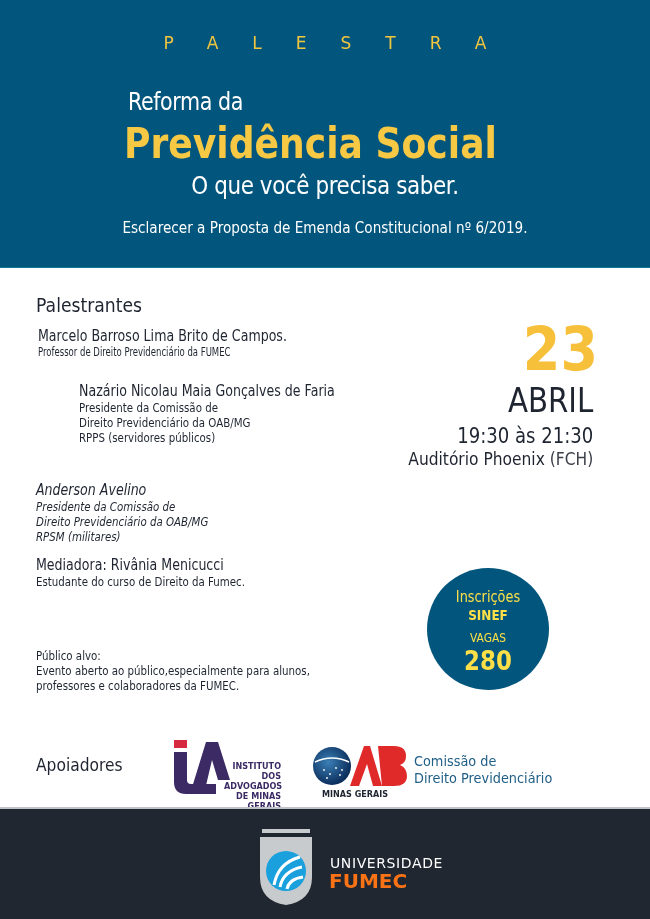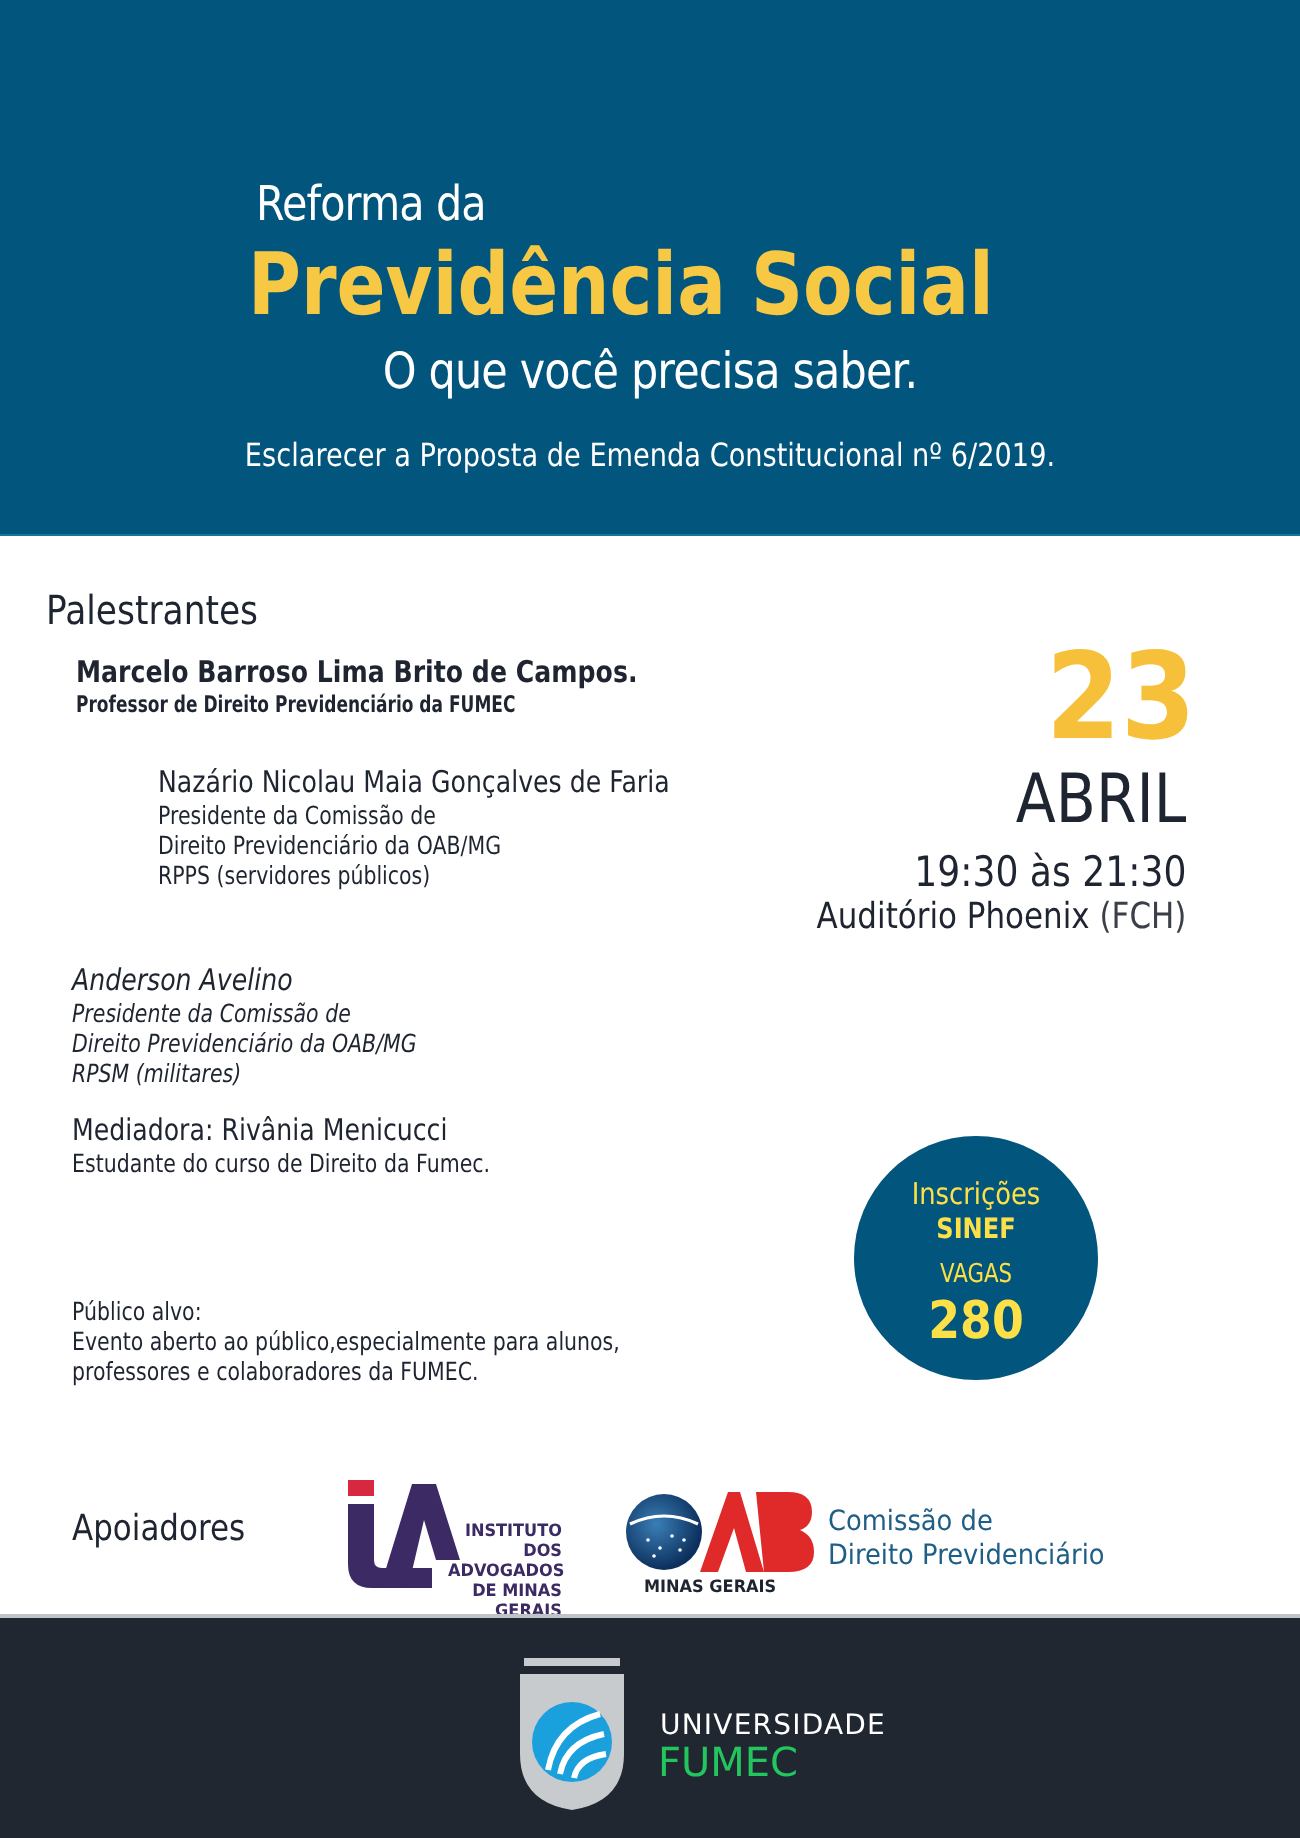--- a/index.html
+++ b/index.html
@@ -8,21 +8,21 @@
 
   
   .header { position:absolute; left:0; top:0; width:650px; height:268px; background:#02557c; border-bottom:1px solid #0f7a94; }
   .palestra { position:absolute; top:33px; left:0; width:650px; text-align:center; color:#f3c63f; font-size:17px; letter-spacing:34px; padding-left:34px; font-weight:normal; }
   .reforma { position:absolute; top:88px; left:128px; color:#ffffff; font-size:24px; transform:scaleX(0.86); transform-origin:left; letter-spacing:-0.5px; }
   .previdencia { position:absolute; top:118px; left:124px; color:#f7c844; font-size:43px; font-weight:bold; transform:scaleX(0.84); transform-origin:left; letter-spacing:0px; white-space:nowrap; }
   .oque { position:absolute; top:171px; left:0; width:650px; text-align:center; color:#ffffff; font-size:25px; transform:scaleX(0.86); transform-origin:center; letter-spacing:-0.5px; }
   .esclarecer { position:absolute; top:218px; left:0; width:650px; text-align:center; color:#ffffff; font-size:16px; transform:scaleX(0.85); transform-origin:center; }
 
   
-  .speakers { position:absolute; left:23px; top:293px; width:330px; }
+  .speakers { position:absolute; left:36px; top:293px; width:330px; }
   .sp-title { font-size:20px; color:#1e2430; transform:scaleX(0.86); transform-origin:left; white-space:nowrap; margin-bottom:8px; }
   .sp-name { font-size:15px; color:#1e2430; transform:scaleX(0.84); transform-origin:left; white-space:nowrap; line-height:17px; }
   .sp-desc { font-size:12.5px; color:#1e2430; transform:scaleX(0.82); transform-origin:left; white-space:nowrap; line-height:15px; }
   .sp-desc.small { font-size:11.5px; transform:scaleX(0.74); }
   .block { position:absolute; left:0; }
 
   
   .date { position:absolute; left:370px; top:318px; width:240px; text-align:right; }
   .day { font-size:60px; font-weight:bold; color:#f7c03a; line-height:62px; transform:scaleX(0.9); }
   .month { font-size:34px; color:#1e2430; line-height:36px; transform:scaleX(0.86); margin-top:2px; }
@@ -42,37 +42,38 @@
   .ia-logo { position:absolute; left:172px; top:740px; width:110px; height:54px; }
   .ia-text { position:absolute; left:221px; top:761px; color:#3b2a64; font-size:8.5px; font-weight:bold; line-height:10px; text-align:right; width:60px; transform:scaleX(0.95); transform-origin:right; }
   .oab-logo { position:absolute; left:312px; top:744px; width:96px; height:56px; }
   .oab-sub { position:absolute; left:322px; top:789px; font-size:8.5px; font-weight:bold; color:#1e2430; transform:scaleX(0.95); transform-origin:left; }
   .comissao { position:absolute; left:414px; top:753px; color:#1f5e86; font-size:14px; line-height:17px; transform:scaleX(0.92); transform-origin:left; white-space:nowrap; }
 
   
   .footer { position:absolute; left:0; top:807px; width:650px; height:112px; background:#212730; border-top:2px solid #bfc3c8; }
   .shield { position:absolute; left:258px; top:20px; width:56px; height:76px; }
   .uni { position:absolute; left:330px; top:46px; color:#ffffff; font-size:14px; font-weight:normal; letter-spacing:0.6px; }
-  .fumec { position:absolute; left:329px; top:60px; color:#22c55e; font-size:20px; font-weight:normal; }
+  .fumec { position:absolute; left:329px; top:60px; color:#f97316; font-size:20px; font-weight:bold; }
 </style>
 </head>
 <body>
 
 <div class="header">
+  <div class="palestra">PALESTRA</div>
   <div class="reforma">Reforma da</div>
   <div class="previdencia">Previdência Social</div>
   <div class="oque">O que você precisa saber.</div>
   <div class="esclarecer">Esclarecer a Proposta de Emenda Constitucional nº 6/2019.</div>
 </div>
 
 <div class="speakers">
   <div class="sp-title">Palestrantes</div>
 </div>
 
-<div class="block" style="left:38px; top:328px;font-weight:bold;">
+<div class="block" style="left:38px; top:328px;">
   <div class="sp-name">Marcelo Barroso Lima Brito de Campos.</div>
   <div class="sp-desc small">Professor de Direito Previdenciário da FUMEC</div>
 </div>
 
 <div class="block" style="left:36px; top:383px;margin-left:43px;">
   <div class="sp-name">Nazário Nicolau Maia Gonçalves de Faria</div>
   <div class="sp-desc">Presidente da Comissão de</div>
   <div class="sp-desc">Direito Previdenciário da OAB/MG</div>
   <div class="sp-desc">RPPS (servidores públicos)</div>
 </div>

